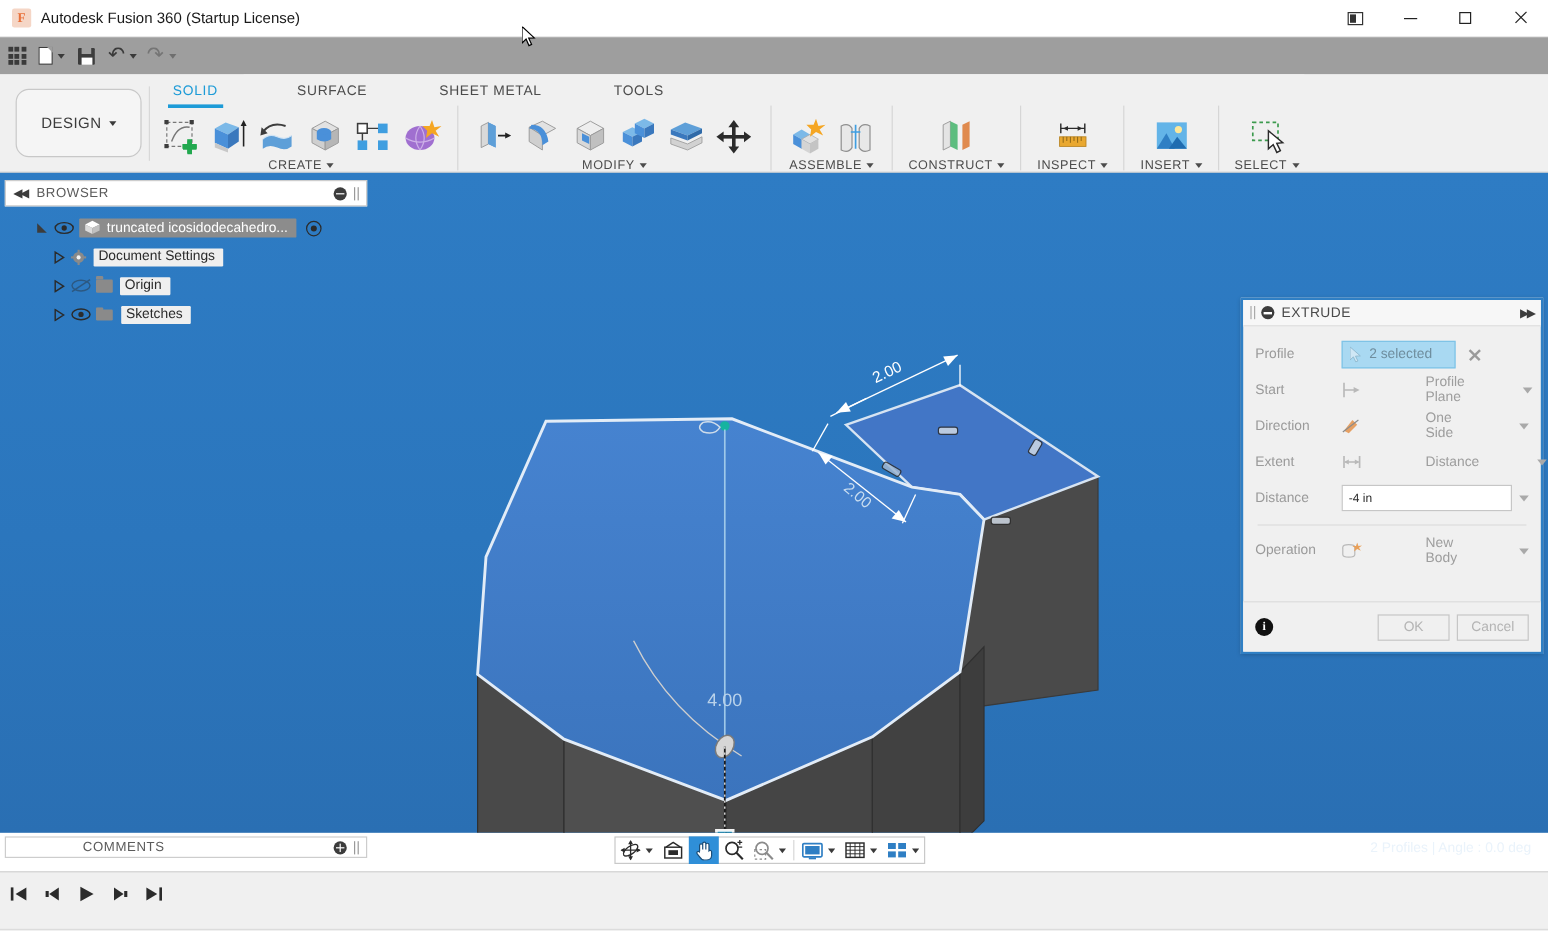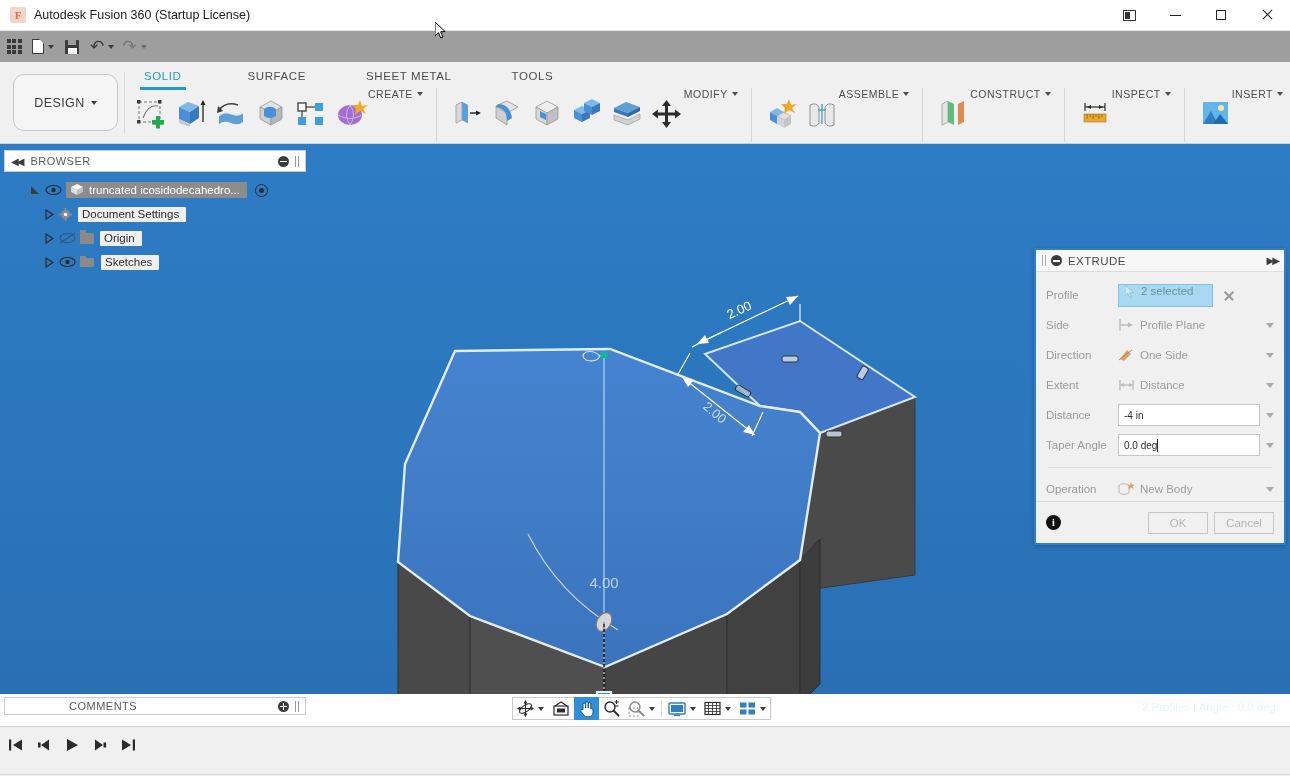--- a/index.html
+++ b/index.html
@@ -98,21 +98,21 @@
   }
   .design-box .lbl { font-size:12.5px; color:#3c3c3c; letter-spacing:.4px; }
   .wsdiv { position:absolute; top:10px; width:1px; height:62px; background:#d8d8d8; }
 
   .ws-tabs { position:absolute; left:132px; top:4px; display:flex; gap:0px; }
   .ws-tab { padding:0 12px; font-size:11.5px; color:#4c4c4c; letter-spacing:.6px; position:relative; height:22px; line-height:20px;}
   .ws-tab.active { color:#1d9bd7; }
   .ws-tab.active:after { content:""; position:absolute; left:8px; right:8px; bottom:-2px; height:3px; background:#1d9bd7; }
 
   .groups { position:absolute; left:128px; top:24px; display:flex; align-items:flex-start; }
-  .grp { display:flex; flex-direction:row; align-items:flex-start; position:relative; padding:0 6px; }
+  .grp { display:flex; flex-direction:column; align-items:center; position:relative; padding:0 6px; }
   .grp-row { display:flex; align-items:flex-end; gap:6px; height:44px; }
   .grp-lbl { font-size:10.5px; color:#4c4c4c; letter-spacing:.5px; margin-top:2px; display:flex; align-items:center; gap:3px;}
   .grp-lbl .caret { border-top-color:#4c4c4c; margin-left:1px; }
   .gdiv { width:1px; align-self:stretch; background:#d6d6d6; margin:2px 7px 0 7px; height:54px;}
   .ic { width:34px; height:32px; position:relative; display:block; }
 
   
   .viewport {
     position:absolute; left:0; top:144px; width:1290px; height:550px;
     background:linear-gradient(180deg,#2e7cc4 0%, #2b76bd 55%, #2a6fb3 100%);
@@ -151,25 +151,25 @@
   }
   .ex-head { height:22px; background:#f7f7f7; border-bottom:1px solid #dcdcdc; display:flex; align-items:center; padding:0 6px; }
   .ex-head .grip { width:4px;height:11px;margin-right:5px;border-left:1px solid #aaa;border-right:1px solid #aaa;}
   .ex-head .minus { width:11px;height:11px;border-radius:50%;background:#3c3c3c;position:relative;margin-right:6px;}
   .ex-head .minus:after{content:"";position:absolute;left:2px;top:5px;width:7px;height:1.5px;background:#fff;}
   .ex-title { font-size:11.5px; color:#4a4a4a; letter-spacing:.4px; }
   .ex-head .expand { margin-left:auto; font-size:10px; color:#3c3c3c; letter-spacing:-2px;}
   .ex-body { padding:8px 10px 0 10px; }
   .frow { display:flex; align-items:center; height:30px; }
   .flabel { width:72px; font-size:11.5px; color:#9a9a9a; flex:none; }
-  .fval { flex:1; display:flex; align-items:center; height:22px; font-size:11.5px; color:#9d9d9d; }
+  .fval { flex:1; display:flex; align-items:center; height:22px; font-size:11.5px; color:#9d9d9d;gap:48px; }
   .fval .ficon { width:17px; height:14px; margin-right:5px; flex:none; }
   .chip-sel {
     background:#a9d9f2; border:1px solid #7fc3e6; color:#6f8e9e;
-    height:23px; padding:0 10px 0 6px; display:flex; align-items:flex-start; gap:5px;
+    height:23px; padding:0 10px 0 6px; display:flex; align-items:center; gap:5px;
     font-size:11.5px; min-width:95px;
   }
   .x-clear { margin-left:10px; position:relative; width:11px; height:11px; opacity:.55; }
   .x-clear:before,.x-clear:after{content:"";position:absolute;left:0;top:5px;width:12px;height:1.6px;background:#555;}
   .x-clear:before{transform:rotate(45deg);} .x-clear:after{transform:rotate(-45deg);}
   .drop-caret { margin-left:auto; width:0;height:0;border-left:4px solid transparent;border-right:4px solid transparent;border-top:5px solid #a9a9a9; }
   .tbox { flex:1; height:22px; background:#fff; border:1px solid #c6c6c6; display:flex; align-items:center; padding:0 5px; font-size:10px; color:#2b2b2b; }
   .tbox .cursorbar { width:1px; height:13px; background:#2b2b2b; margin-left:0px; }
   .ex-sep { height:1px; background:#dcdcdc; margin:7px 2px 6px 2px; }
   .ex-foot { position:absolute; left:0; right:0; bottom:0; height:42px; border-top:1px solid #dcdcdc; background:#f0f0f0; display:flex; align-items:center; padding:0 10px; }
@@ -702,21 +702,21 @@
         <span class="chip-sel">
           <svg width="11" height="13" viewBox="0 0 11 13">
             <polygon points="0,0 0,11 2.8,8.4 4.8,12.6 6.6,11.8 4.6,7.8 8.6,7.6" fill="#cfe7f5" stroke="#8fb9cf" stroke-width=".8"></polygon>
           </svg>
           <span>2 selected</span>
         </span>
         <span class="x-clear"></span>
       </div>
 
       <div class="frow">
-        <span class="flabel">Side</span>
+        <span class="flabel">Start</span>
         <span class="fval">
           <svg class="ficon" viewBox="0 0 17 14">
             <line x1="2" y1="1" x2="2" y2="13" stroke="#b9b9b9" stroke-width="1.4"></line>
             <line x1="2" y1="7" x2="12" y2="7" stroke="#b9b9b9" stroke-width="1.4"></line>
             <polygon points="15,7 10,4.5 10,9.5" fill="#b9b9b9"></polygon>
           </svg>
           <span>Profile Plane</span>
           <span class="drop-caret"></span>
         </span>
       </div>
@@ -749,28 +749,20 @@
       </div>
 
       <div class="frow">
         <span class="flabel">Distance</span>
         <span class="tbox">
           <span>-4 in</span>
         </span>
         <span class="drop-caret" style="margin-left:6px;"></span>
       </div>
 
-      <div class="frow">
-        <span class="flabel">Taper Angle</span>
-        <span class="tbox">
-          <span>0.0 deg</span>
-          <span class="cursorbar"></span>
-        </span>
-        <span class="drop-caret" style="margin-left:6px;"></span>
-      </div>
 
       <div class="ex-sep"></div>
 
       <div class="frow">
         <span class="flabel">Operation</span>
         <span class="fval">
           <svg class="ficon" viewBox="0 0 17 14">
             <ellipse cx="6" cy="4" rx="5" ry="2.2" fill="#f0f0f0" stroke="#b9b9b9" stroke-width="1"></ellipse>
             <path d="M1 4 v6 a5 2.2 0 0 0 10 0 V4" fill="#f0f0f0" stroke="#b9b9b9" stroke-width="1"></path>
             <polygon points="13,0 14,3 17,2.5 14.5,4.5 16,7 13,5.5 10.5,7.5 11,4.5 9,3 12,3" fill="#e8a05a"></polygon>

